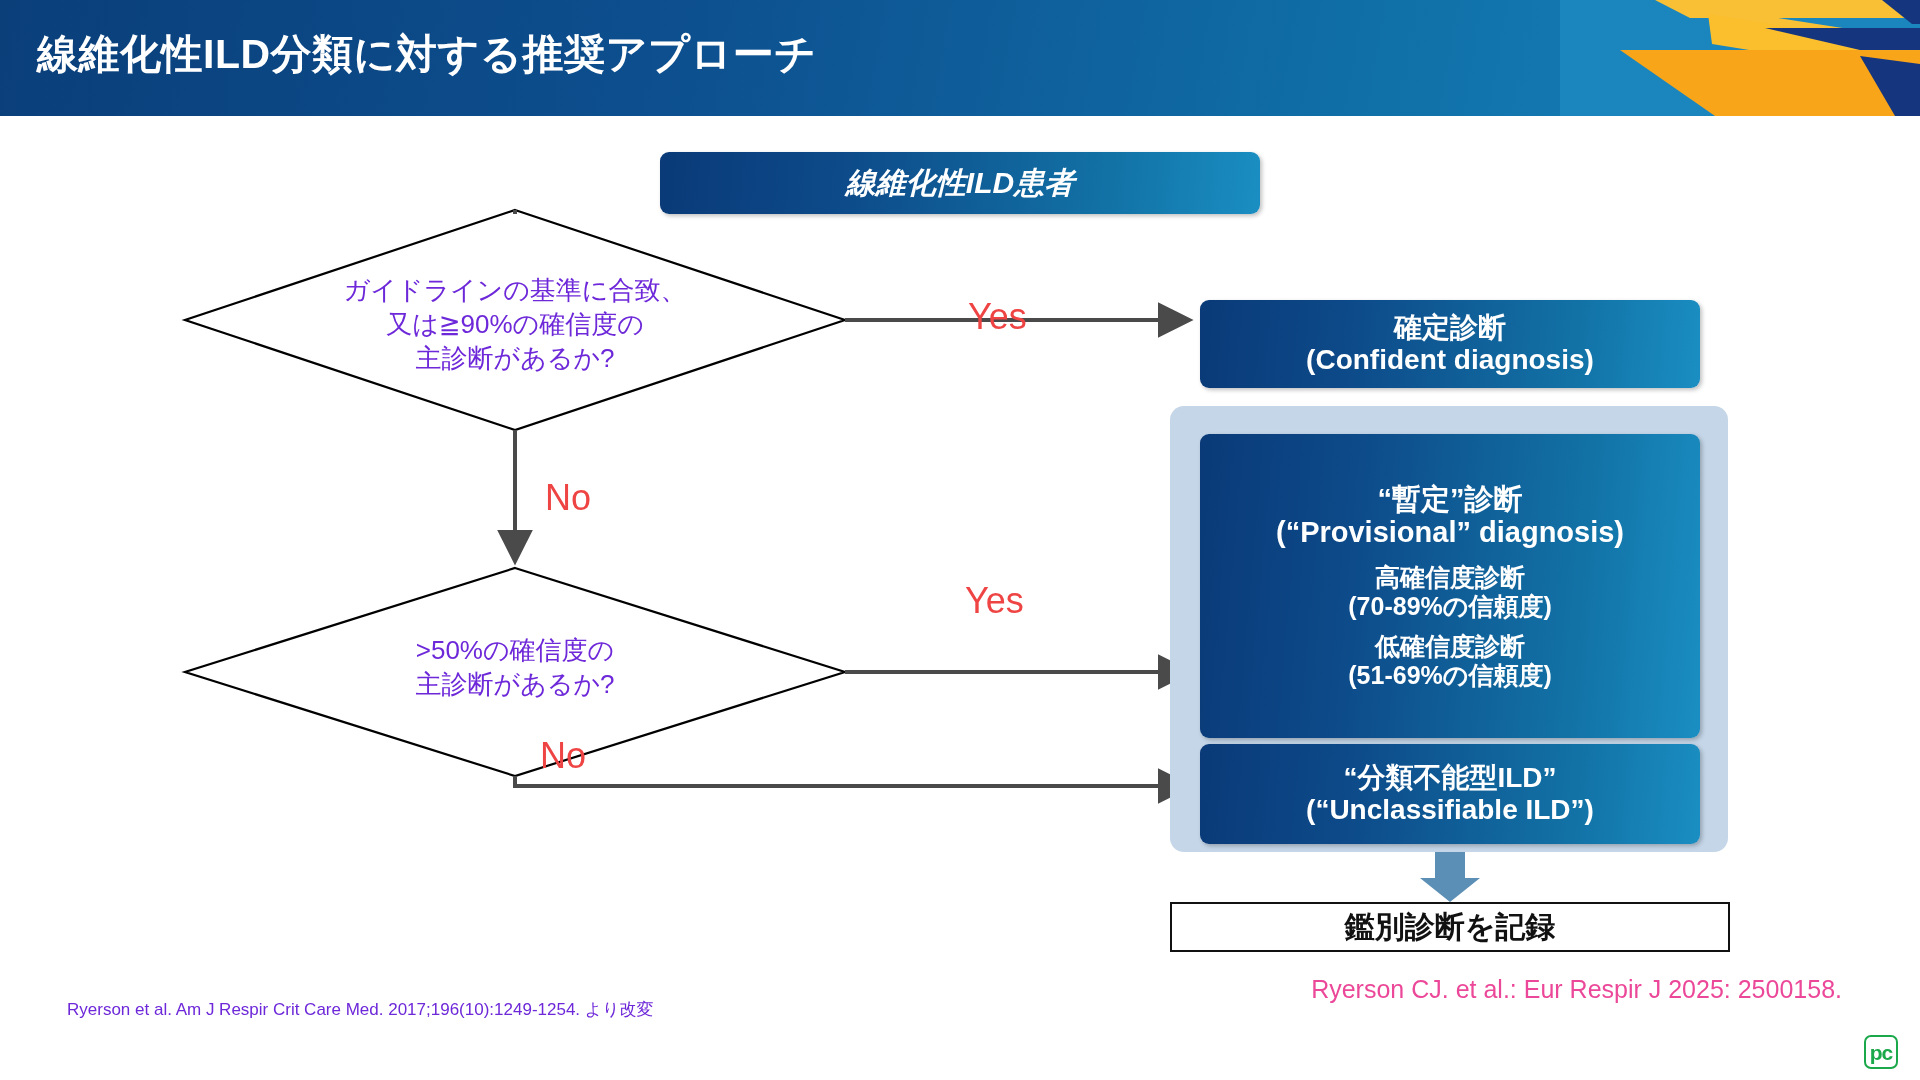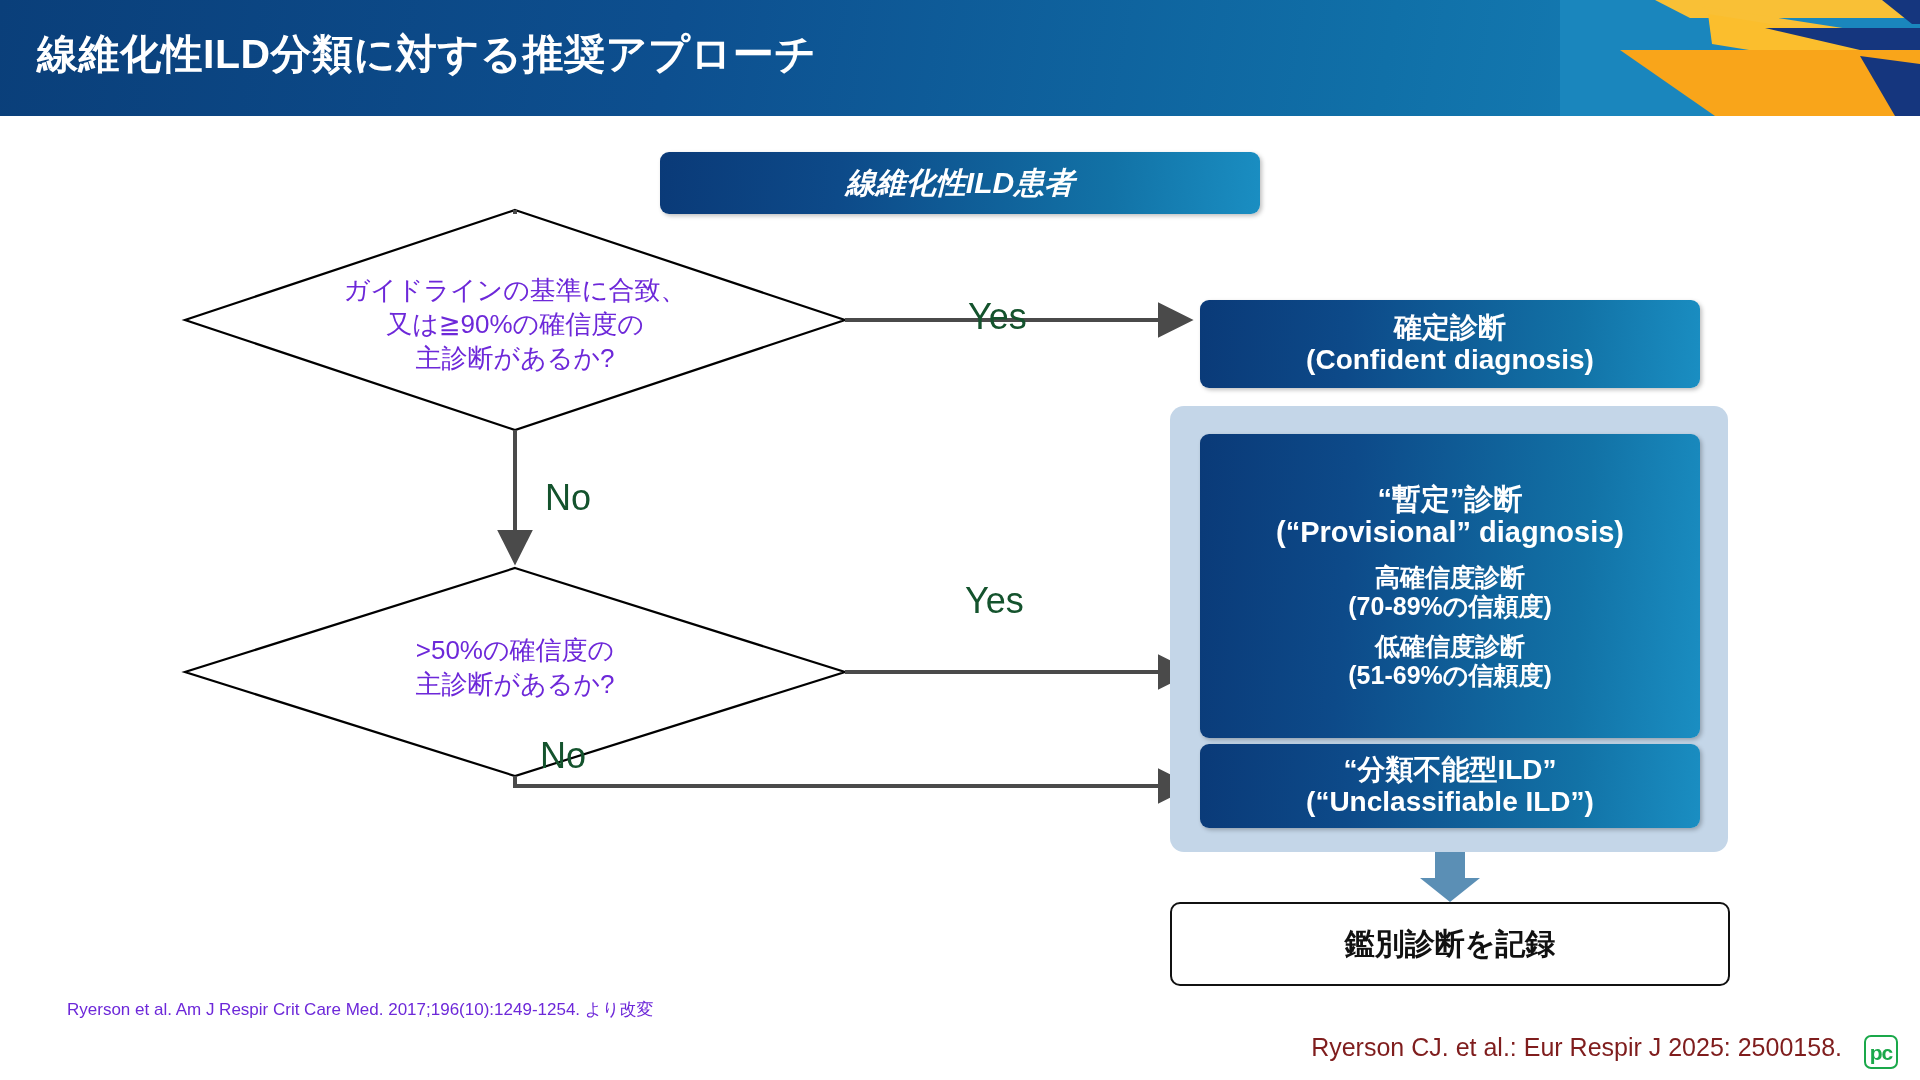--- a/index.html
+++ b/index.html
@@ -45,64 +45,64 @@
     background:#c4d6e8;border-radius:14px;
   }
   #provisional-box{left:1200px;top:434px;width:500px;height:304px;padding:6px 0;}
   #provisional-box .t1{font-size:29px;font-weight:bold;}
   #provisional-box .t2{font-size:29px;font-weight:bold;margin-bottom:14px;}
   #provisional-box .t3{font-size:25px;font-weight:bold;}
   #provisional-box .t4{font-size:25px;font-weight:bold;margin-bottom:12px;}
   #provisional-box .t5{font-size:25px;font-weight:bold;}
   #provisional-box .t6{font-size:25px;font-weight:bold;}
 
-  #unclassifiable-box{left:1200px;top:744px;width:500px;height:84px;}
+  #unclassifiable-box{left:1200px;top:744px;width:500px;height:100px;}
   #unclassifiable-box .ln1{font-size:28px;font-weight:bold;}
   #unclassifiable-box .ln2{font-size:28px;font-weight:bold;}
 
   #record-box{
-    position:absolute;left:1170px;top:902px;width:560px;height:84px;
-    box-sizing:border-box;background:#ffffff;border:2px solid #111111;border-radius:10px;
+    position:absolute;left:1170px;top:902px;width:560px;height:50px;
+    box-sizing:border-box;background:#ffffff;border:2px solid #111111;border-radius:0;
     display:flex;align-items:center;justify-content:center;
   }
   #record-box .ln{font-size:30px;font-weight:bold;color:#111111;white-space:nowrap;}
 
   
   .diamond-wrap{position:absolute;}
   .diamond-text{
     position:absolute;inset:0;display:flex;flex-direction:column;
     align-items:center;justify-content:center;text-align:center;
     color:#6d28d9;pointer-events:none;
   }
   .diamond-text .ln{font-size:26px;line-height:1.3;white-space:nowrap;}
 
   #decision1{left:185px;top:210px;width:660px;height:220px;}
   #decision1 .diamond-text{padding-top:64px;justify-content:flex-start;}
   #decision2{left:185px;top:568px;width:660px;height:208px;}
   #decision2 .diamond-text{padding-top:66px;justify-content:flex-start;}
 
   
   .lbl{
-    position:absolute;font-size:36px;color:#14532d;font-weight:normal;
+    position:absolute;font-size:36px;color:#ef4444;font-weight:normal;
     white-space:nowrap;
   }
   #label-yes-1{left:968px;top:296px;}
   #label-no-1{left:545px;top:477px;}
   #label-yes-2{left:965px;top:580px;}
   #label-no-2{left:540px;top:735px;}
 
   
   #connectors{position:absolute;left:0;top:0;width:1920px;height:1080px;pointer-events:none;}
 
   
   #source-note{
     position:absolute;left:67px;top:998px;font-size:17px;color:#6d28d9;white-space:nowrap;
   }
   #citation{
-    position:absolute;right:78px;top:1033px;font-size:25px;color:#7f1d1d;white-space:nowrap;
+    position:absolute;right:78px;top:975px;font-size:25px;color:#ec4899;white-space:nowrap;
   }
   #pc-logo{
     position:absolute;right:22px;top:1035px;width:34px;height:34px;
     box-sizing:border-box;border:2.5px solid #1aa84a;border-radius:7px;
     display:flex;align-items:center;justify-content:center;
     font-size:21px;font-weight:bold;color:#1aa84a;letter-spacing:-1px;
     font-family:"Liberation Sans",sans-serif;line-height:1;
   }
 </style>
 </head>

